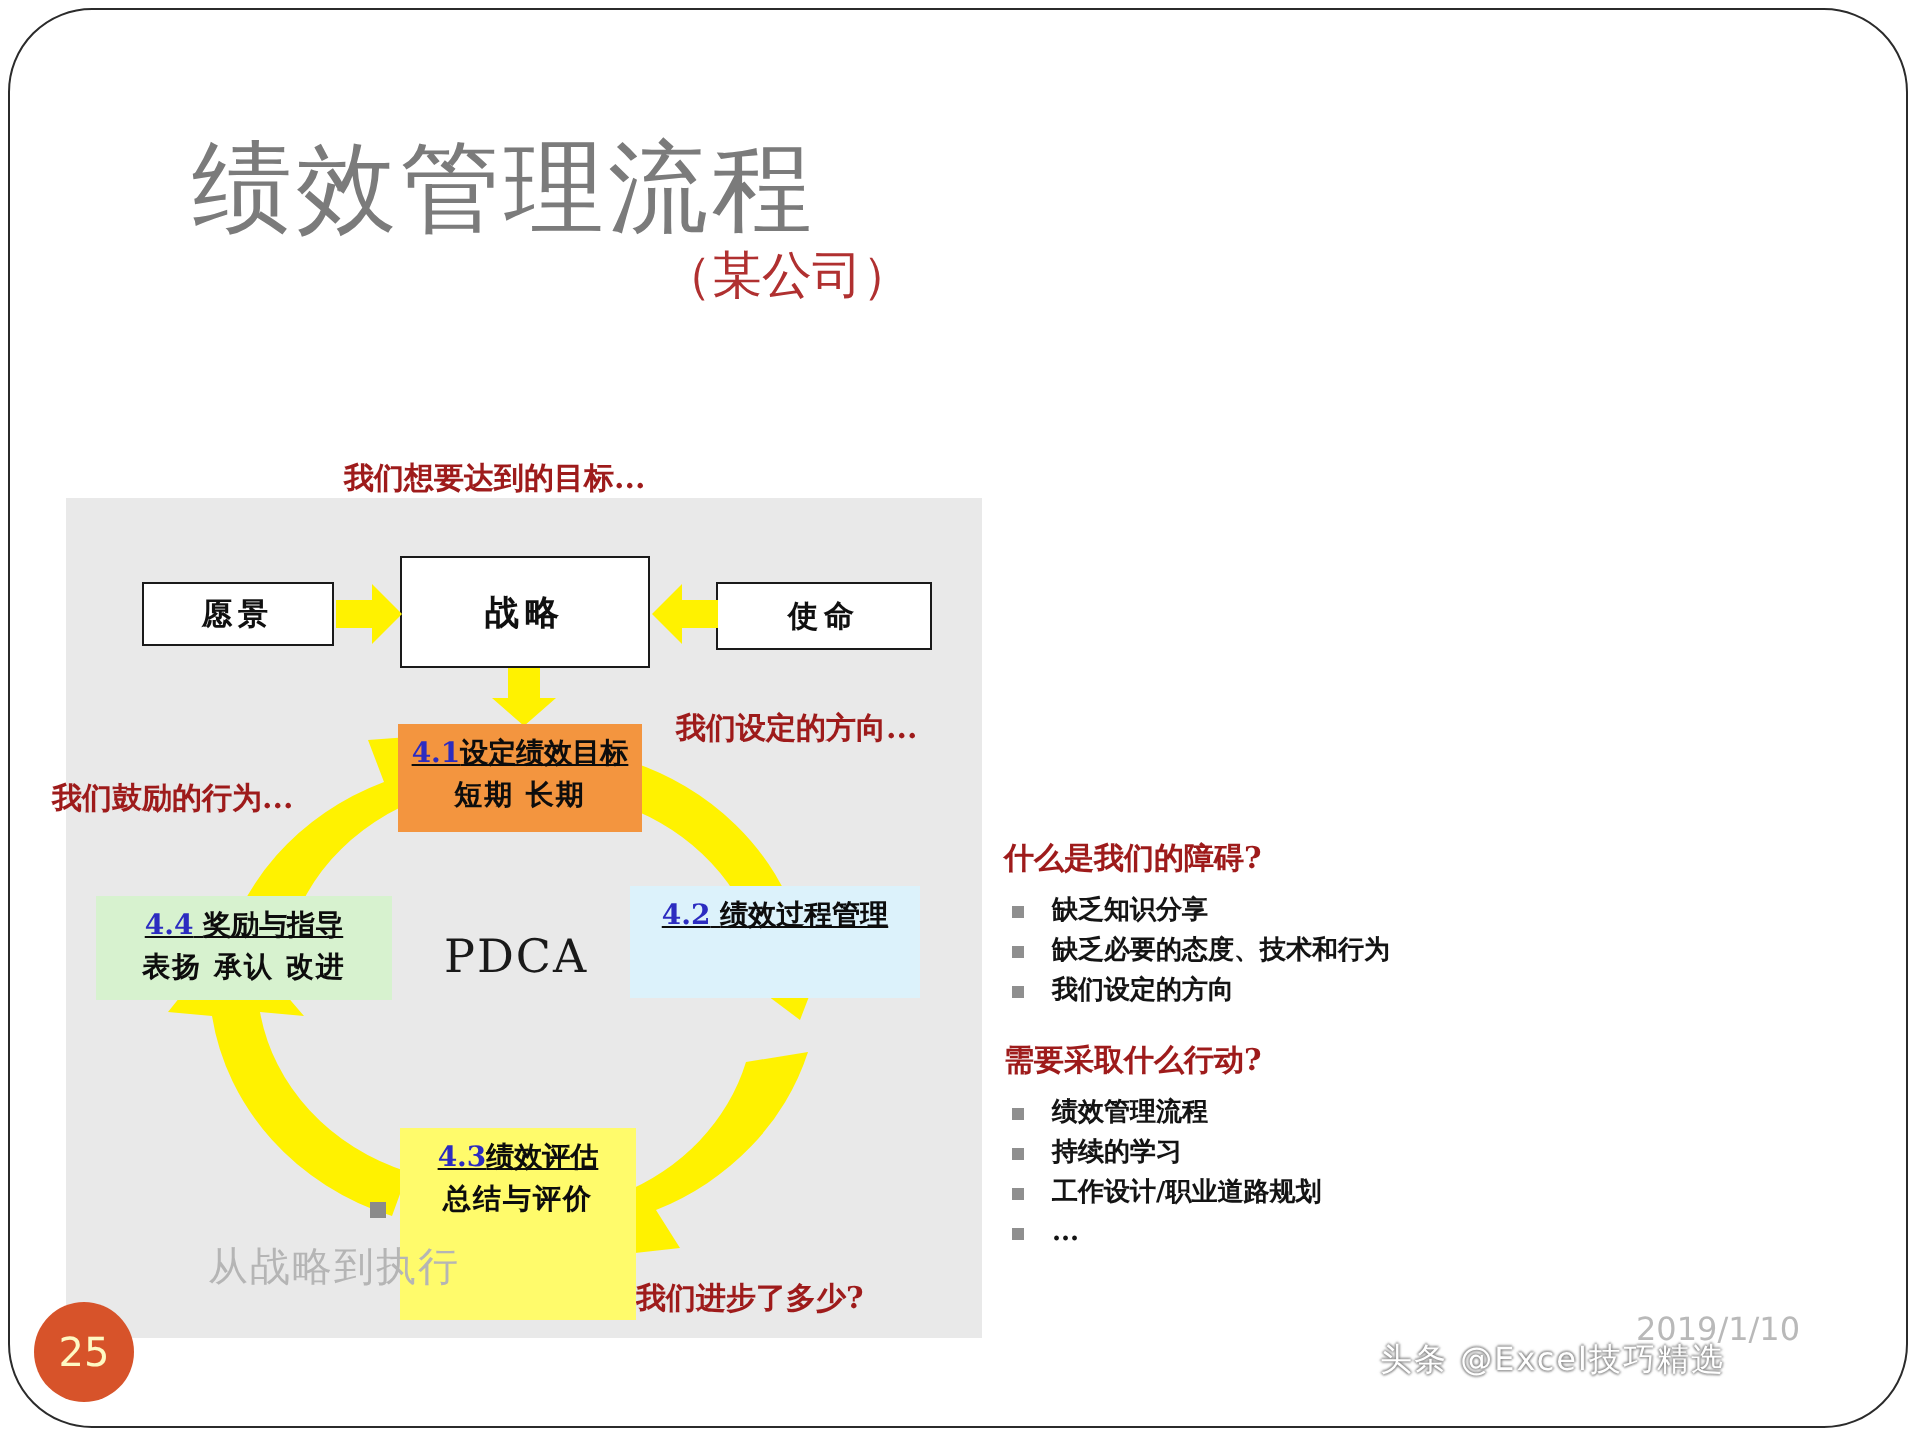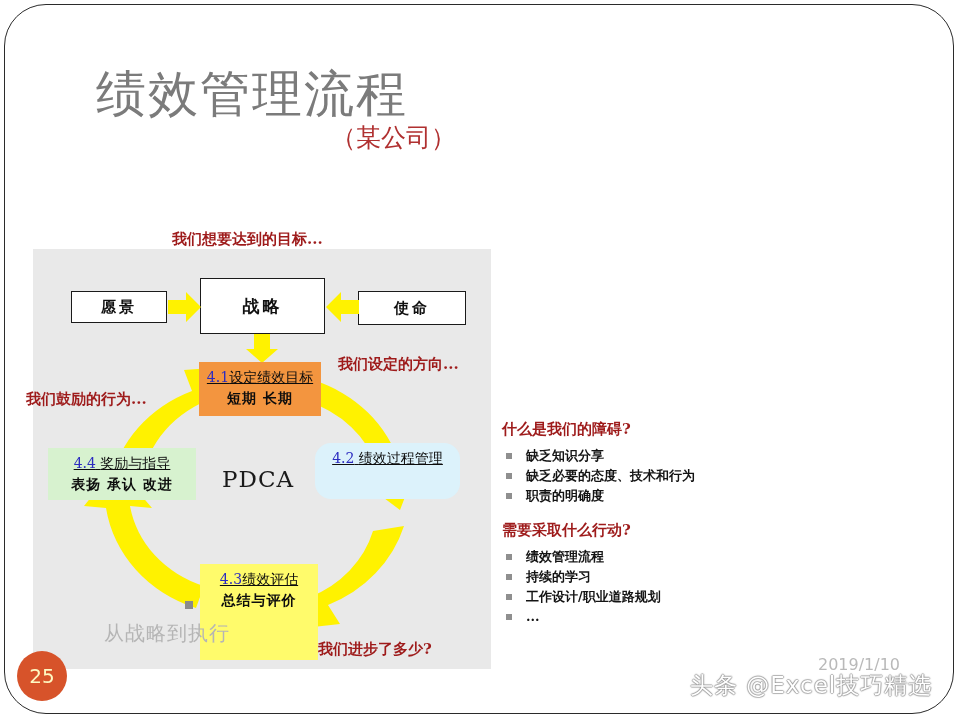--- a/index.html
+++ b/index.html
@@ -108,35 +108,35 @@
   .stage {
     position: absolute;
     box-sizing: border-box;
     font-family: "DejaVu Serif", serif;
     color: #0d0d0d;
     text-align: center;
     padding-top: 5px;
   }
   .stage .stage-title {
     font-size: 14px;
-    font-weight: normal;
+    font-weight: bold;
     text-decoration: underline;
     white-space: nowrap;
     line-height: 1.45;
   }
   .stage .stage-title .num { color: #2c2cc0; }
   .stage .stage-sub {
     font-size: 14px;
     font-weight: bold;
     white-space: nowrap;
     line-height: 1.6;
     letter-spacing: 1px;
   }
   #stage-41 { left: 199px; top: 362px; width: 122px; height: 54px; background: #f3953f; }
-  #stage-42 { left: 315px; top: 443px; width: 145px; height: 56px; background: #dcf2fb; border-radius: 16px; }
+  #stage-42 { left: 315px; top: 443px; width: 145px; height: 56px; background: #dcf2fb; }
   #stage-43 { left: 200px; top: 564px; width: 118px; height: 96px; background: #fffb6b; }
   #stage-44 { left: 48px;  top: 448px; width: 148px; height: 52px; background: #d7f2cf; }
 
   #pdca-label {
     position: absolute;
     left: 222px;
     top: 466px;
     font-family: "DejaVu Serif", serif;
     font-size: 23px;
     color: #1a1a1a;
@@ -222,21 +222,21 @@
     top: 655px;
     font-family: "DejaVu Sans", sans-serif;
     font-size: 16px;
     color: #b9b9b9;
   }
   #watermark {
     position: absolute;
     left: 690px;
     top: 670px;
     font-family: "DejaVu Sans", sans-serif;
-    font-size: 23px;
+    font-size: 16px;
     color: #ffffff;
     text-shadow:
       0 0 1px rgba(120,120,120,0.85),
       1px 0 1px rgba(140,140,140,0.55),
       -1px 0 1px rgba(140,140,140,0.55),
       0 1px 1px rgba(140,140,140,0.55),
       0 -1px 1px rgba(140,140,140,0.55);
     white-space: nowrap;
     letter-spacing: 1px;
   }
@@ -307,21 +307,21 @@
     <div class="stage-sub">表扬 承认 改进</div>
   </div>
 
   <div id="pdca-label">PDCA</div>
 
   <div id="right-panel">
     <div class="rp-heading">什么是我们的障碍?</div>
     <ul class="rp-list">
       <li>缺乏知识分享</li>
       <li>缺乏必要的态度、技术和行为</li>
-      <li>职责的明确度</li>
+      <li>我们设定的方向</li>
     </ul>
     <div class="rp-heading">需要采取什么行动?</div>
     <ul class="rp-list">
       <li>绩效管理流程</li>
       <li>持续的学习</li>
       <li>工作设计/职业道路规划</li>
       <li>...</li>
     </ul>
   </div>
 

